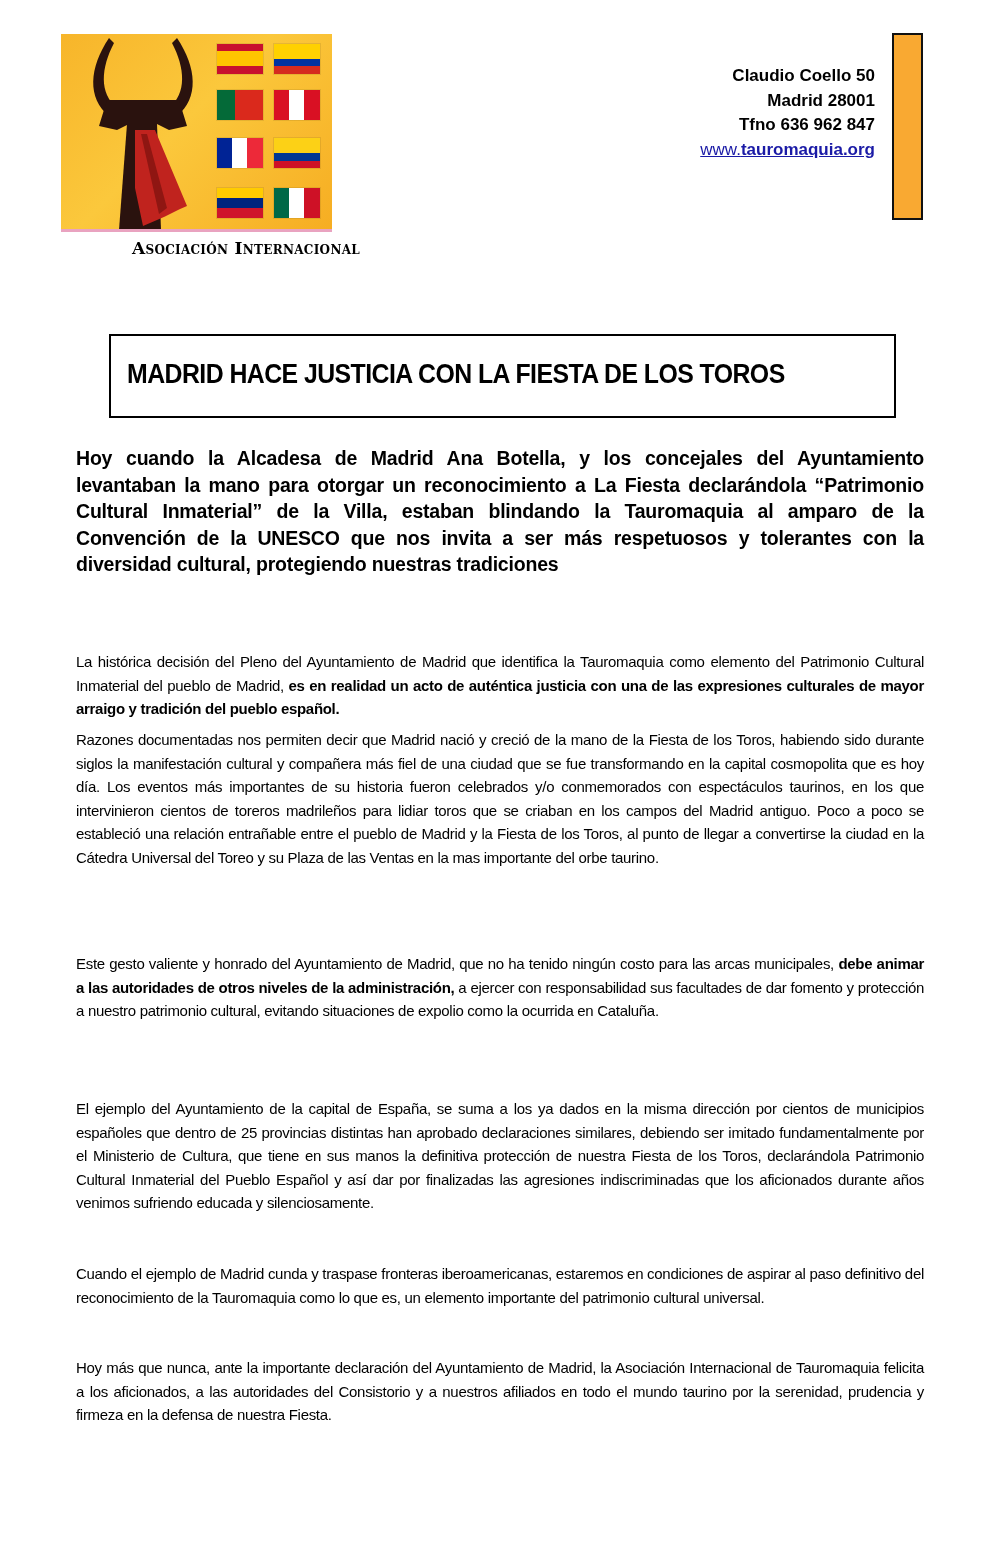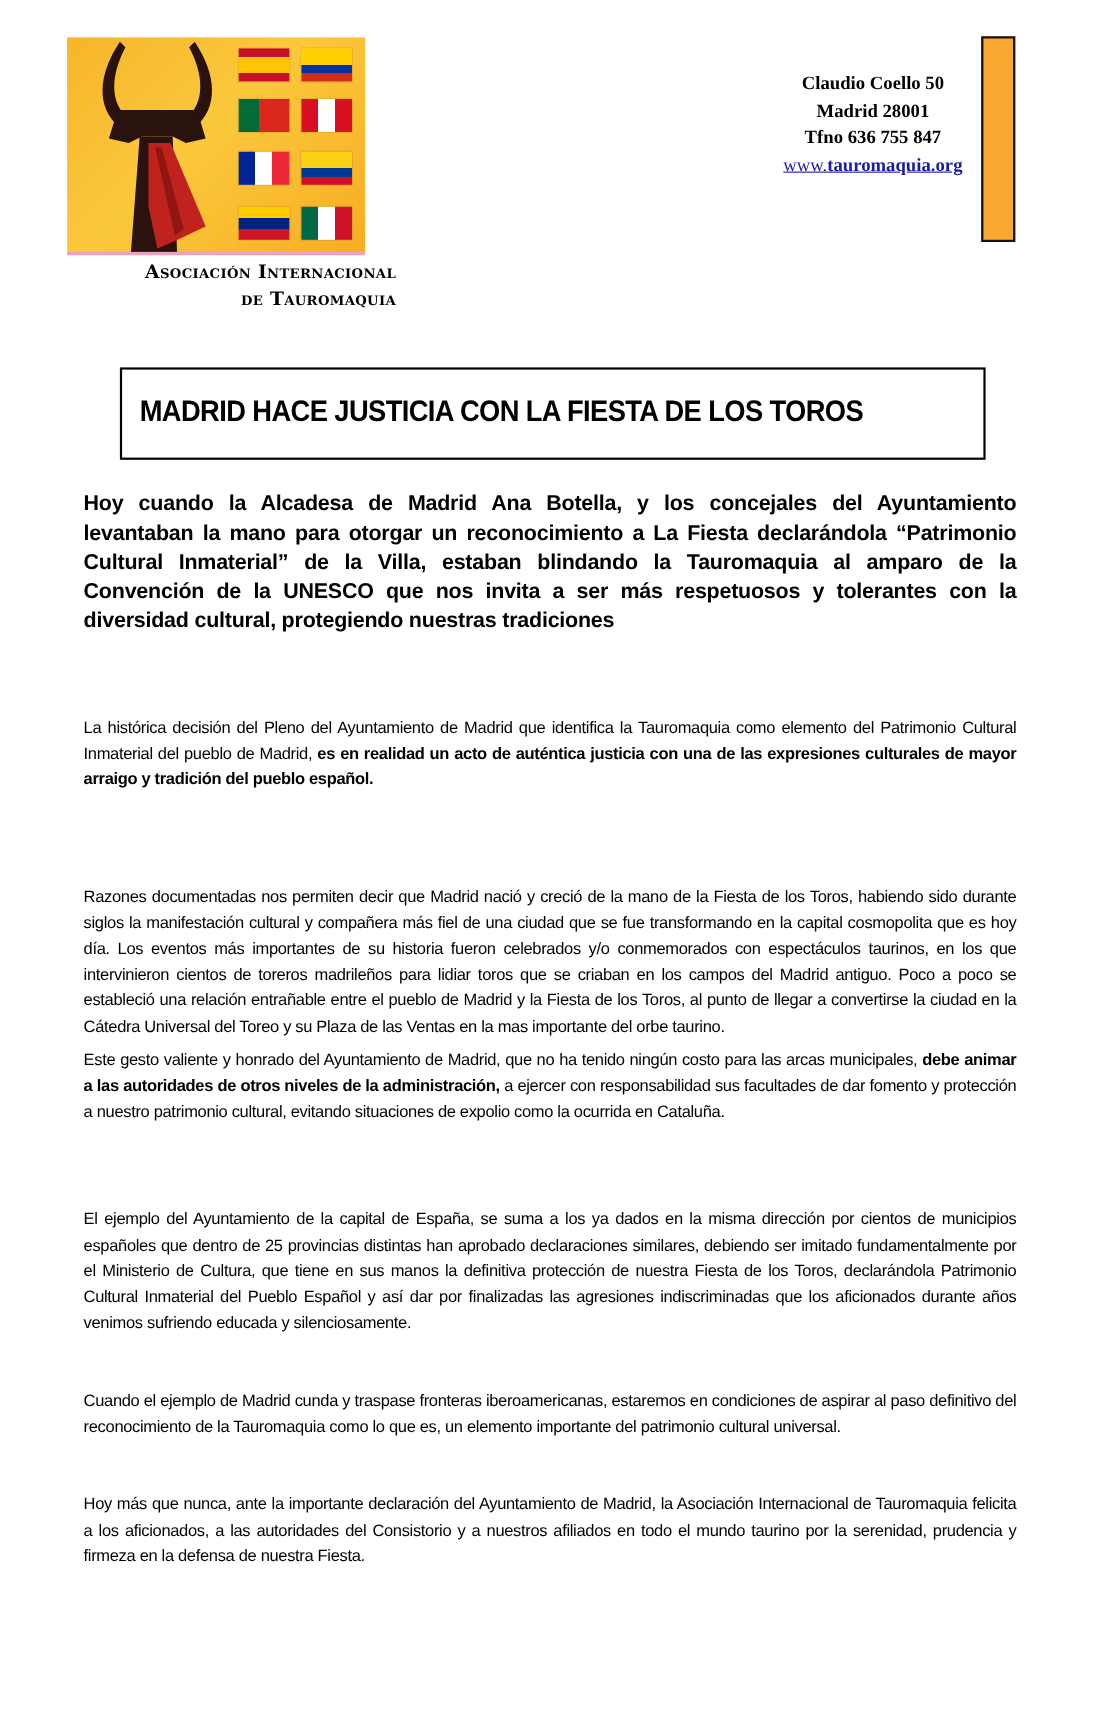--- a/index.html
+++ b/index.html
@@ -5,35 +5,35 @@
     html, body { margin: 0; padding: 0; background: #ffffff; }
     body { width: 1000px; height: 1568px; position: relative; overflow: hidden; font-family: "Liberation Sans", sans-serif; color: #000; }
 
     .logo { position: absolute; left: 61px; top: 34px; width: 271px; height: 198px; background: linear-gradient(135deg, #f7b52a 0%, #fbc83c 45%, #f6ad22 100%); overflow: hidden; }
     .logo .pink-line { position: absolute; left: 0; bottom: 0; width: 100%; height: 3px; background: #e9a3c0; }
     .logo svg.emblem { position: absolute; left: 8px; top: 4px; }
     .flag { position: absolute; width: 46px; height: 30px; box-shadow: 0 0 0 1px rgba(0,0,0,0.08); }
 
     .org-name { position: absolute; left: 40px; top: 236px; width: 320px; text-align: right; font-family: "DejaVu Serif", serif; font-weight: bold; font-size: 17px; line-height: 24px; letter-spacing: 0.3px; font-variant: small-caps; }
 
-    .contact { position: absolute; right: 125px; top: 64px; text-align: center; font-family: Liberation Serif, serif; font-weight: bold; font-size: 17px; line-height: 24.5px; }
+    .contact { position: absolute; right: 125px; top: 64px; text-align: right; font-family: Liberation Sans, sans-serif; font-weight: bold; font-size: 17px; line-height: 24.5px; }
     .contact a { color: #1a1aa6; text-decoration: underline; font-weight: normal; }
     .contact a b { font-weight: bold; }
 
     .orange-bar { position: absolute; left: 892px; top: 33px; width: 27px; height: 183px; background: #f9a932; border: 2px solid #111; }
 
     .title-box { position: absolute; left: 109px; top: 334px; width: 783px; height: 80px; border: 2px solid #000; }
     .title-box h1 { margin: 0; position: absolute; left: 16px; top: 23px; font-size: 27px; font-weight: bold; letter-spacing: -0.6px; transform: scaleX(0.92); transform-origin: left; white-space: nowrap; }
 
     .lead { position: absolute; left: 76px; top: 445px; width: 848px; font-weight: bold; font-size: 19.5px; line-height: 26.5px; text-align: justify; letter-spacing: -0.2px; }
 
     .body-text { position: absolute; left: 76px; width: 848px; font-size: 15px; line-height: 23.5px; text-align: justify; letter-spacing: -0.3px; }
     .body-text b { font-weight: bold; }
     #p1 { top: 650px; }
-    #p2 { top: 804px; }
+    #p2 { top: 728px; }
     #p3 { top: 952px; }
     #p4 { top: 1097px; }
     #p5 { top: 1262px; }
     #p6 { top: 1356px; }
   </style>
 </head>
 <body>
 
 <div class="logo">
   <svg class="emblem" width="140" height="195" viewBox="0 0 140 195">
@@ -54,27 +54,26 @@
   <div class="flag" style="left:213px;top:56px;background:linear-gradient(90deg,#d91023 0 33%,#ffffff 33% 66%,#d91023 66%);"></div>
   <div class="flag" style="left:156px;top:104px;background:linear-gradient(90deg,#002395 0 33%,#ffffff 33% 66%,#ed2939 66%);"></div>
   <div class="flag" style="left:213px;top:104px;background:linear-gradient(#fcd116 0 50%,#003893 50% 75%,#ce1126 75%);"></div>
   <div class="flag" style="left:156px;top:154px;background:linear-gradient(#ffcc00 0 33%,#00247d 33% 66%,#cf142b 66%);"></div>
   <div class="flag" style="left:213px;top:154px;background:linear-gradient(90deg,#006847 0 33%,#ffffff 33% 66%,#ce1126 66%);"></div>
   <div class="pink-line"></div>
 </div>
 
 <div class="org-name">
   <div>Asociación Internacional</div>
-  <div>de Tauromaquia</div>
 </div>
 
 <div class="contact">
   <div>Claudio Coello 50</div>
   <div>Madrid 28001</div>
-  <div>Tfno 636 755 847</div>
+  <div>Tfno 636 962 847</div>
   <div><a><span>www.</span><b>tauromaquia.org</b></a></div>
 </div>
 
 <div class="orange-bar"></div>
 
 <div class="title-box">
   <h1>MADRID HACE JUSTICIA CON LA FIESTA DE LOS TOROS</h1>
 </div>
 
 <div class="lead"><span>Hoy cuando la Alcadesa de Madrid Ana Botella, y los concejales del Ayuntamiento levantaban la mano para otorgar un reconocimiento a La Fiesta declarándola “Patrimonio Cultural Inmaterial” de la Villa, estaban blindando la Tauromaquia al amparo de la Convención de la </span><span>UNESCO</span><span> que nos invita a ser más respetuosos y tolerantes con la diversidad cultural, protegiendo nuestras tradiciones</span></div>

